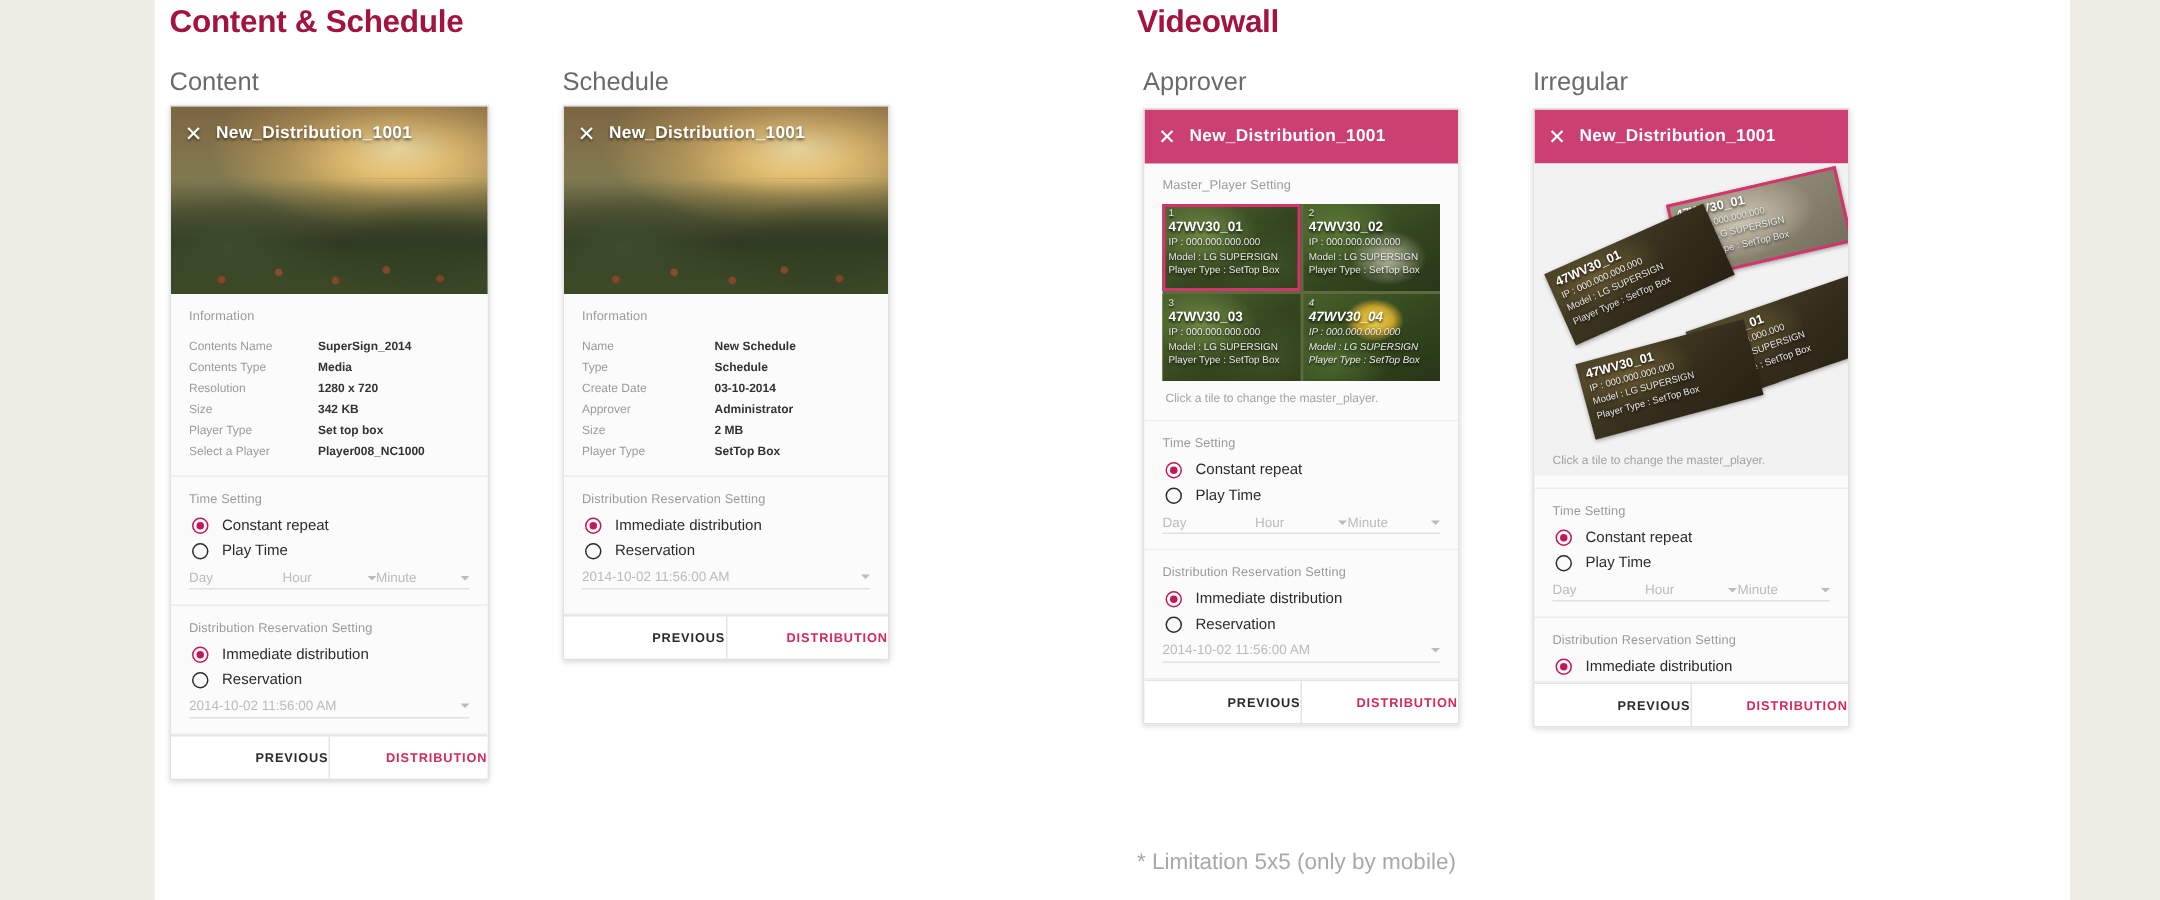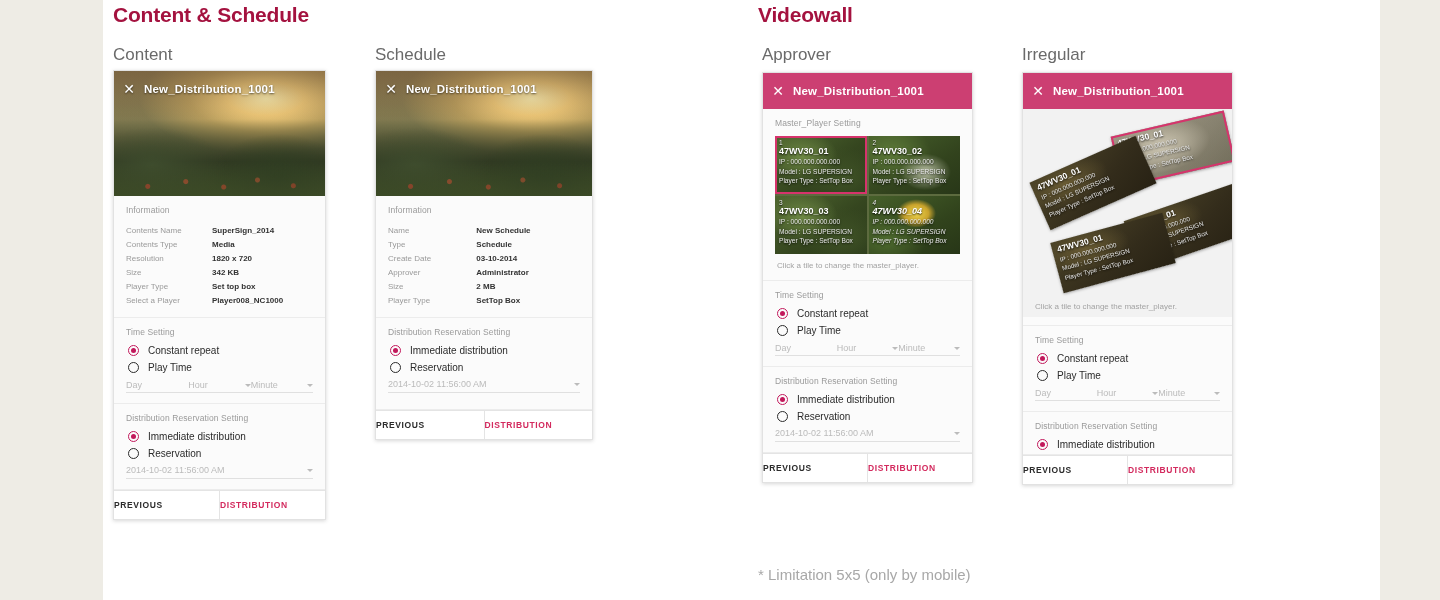--- a/index.html
+++ b/index.html
@@ -123,21 +123,21 @@
   .date-field {
     margin-top: 6px; border-bottom: 1px solid #e0e0e0; padding-bottom: 3px;
     display: flex; align-items: center; justify-content: space-between;
   }
   .date-field span.ph { font-size: 9px; color: #bbbbbb; }
 
   .footer {
     display: flex; border-top: 1px solid #e4e4e4; background: #ffffff;
   }
   .fbtn {
-    flex: 1; text-align: left; padding: 9px 0;
+    flex: 1; text-align: right; padding: 9px 0;
     font-size: 8.5px; font-weight: bold; letter-spacing: 0.6px;
   }
   .fbtn.prev { color: #2b2b2b; border-right: 1px solid #e4e4e4; }
   .fbtn.dist { color: #d32a5e; }
 
   
   .vw-grid {
     display: grid; grid-template-columns: 1fr 1fr; grid-template-rows: 1fr 1fr;
     gap: 2px; background: #5d6b3f; padding: 0;
   }
@@ -235,21 +235,21 @@
               <tr>
             <td class="k">Contents Name</td>
             <td class="v">SuperSign_2014</td>
           </tr>
           <tr>
             <td class="k">Contents Type</td>
             <td class="v">Media</td>
           </tr>
           <tr>
             <td class="k">Resolution</td>
-            <td class="v">1820 x 720</td>
+            <td class="v">1280 x 720</td>
           </tr>
           <tr>
             <td class="k">Size</td>
             <td class="v">342 KB</td>
           </tr>
           <tr>
             <td class="k">Player Type</td>
             <td class="v">Set top box</td>
           </tr>
           <tr>

